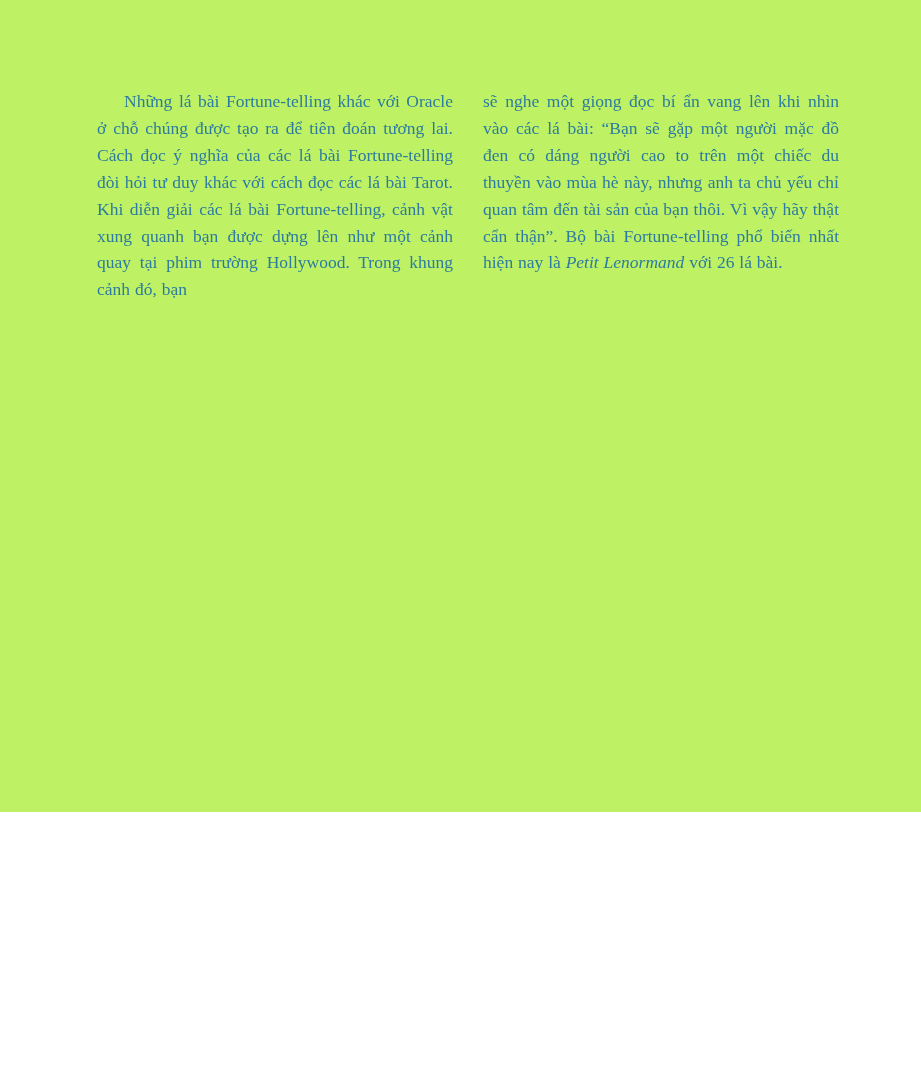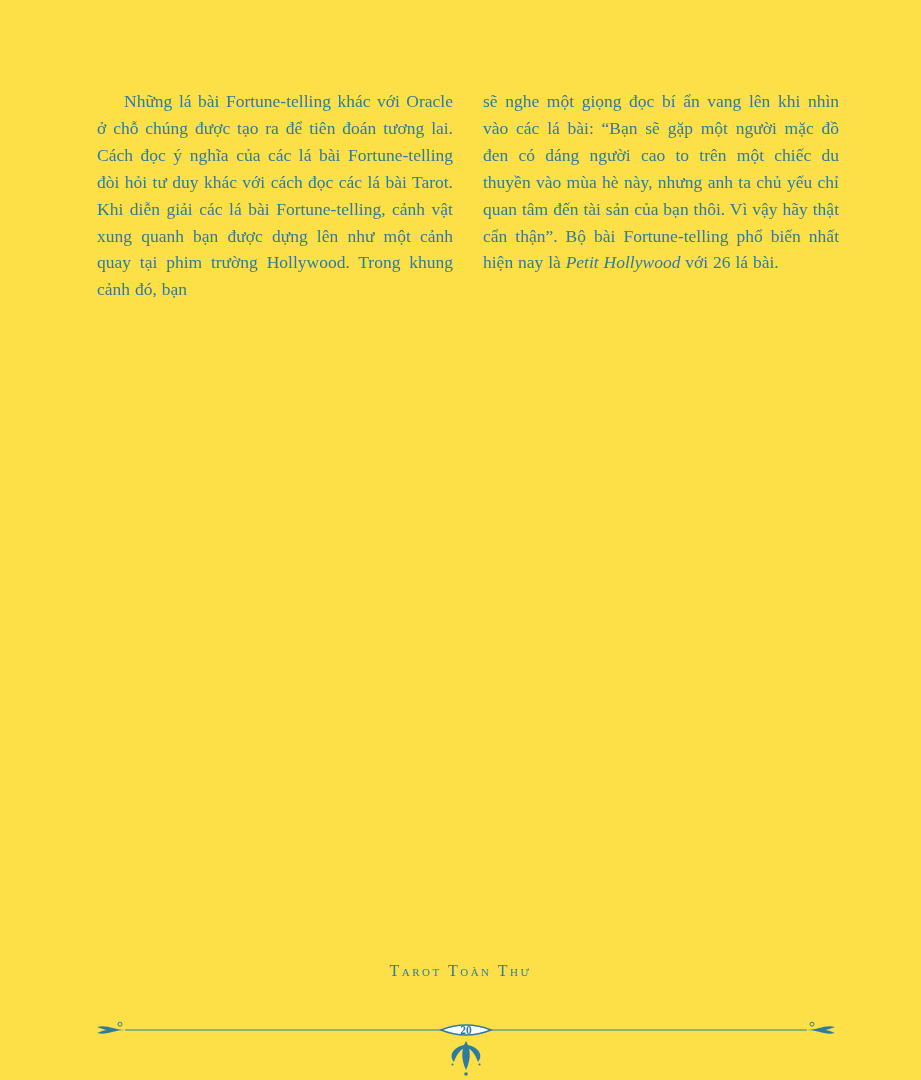--- a/index.html
+++ b/index.html
@@ -1,22 +1,22 @@
 <!DOCTYPE html>
 <html><head>
 <meta charset="utf-8">
 <style>
   :root{
     --ink:#2d7c9f;
   }
   html,body{margin:0;padding:0;background:#ffffff;}
   .page{
     position:relative;
-    width:921px;height:1080px;
-    background:#fde047;
+    width:921px;height:812px;
+    background:#bef264;
     font-family:"Liberation Serif", serif;
     overflow:hidden;
     text-decoration:underline;
   }
   .columns{
     position:absolute;
     left:97px;top:88px;width:742px;
     display:flex;gap:30px;
   }
   .col{width:356px;}
@@ -55,21 +55,21 @@
 </head>
 <body>
 
 <div class="page">
 
   <div class="columns">
     <div class="col">
       <p class="para indent">Những lá bài Fortune-telling khác với Oracle ở chỗ chúng được tạo ra để tiên đoán tương lai. Cách đọc ý nghĩa của các lá bài Fortune-telling đòi hỏi tư duy khác với cách đọc các lá bài Tarot. Khi diễn giải các lá bài Fortune-telling, cảnh vật xung quanh bạn được dựng lên như một cảnh quay tại phim trường Hollywood. Trong khung cảnh đó, bạn</p>
     </div>
     <div class="col">
-      <p class="para"><span>sẽ nghe một giọng đọc bí ẩn vang lên khi nhìn vào các lá bài: “Bạn sẽ gặp một người mặc đồ đen có dáng người cao to trên một chiếc du thuyền vào mùa hè này, nhưng anh ta chủ yếu chỉ quan tâm đến tài sản của bạn thôi. Vì vậy hãy thật cẩn thận”. Bộ bài Fortune-telling phổ biến nhất hiện nay là </span><em>Petit Hollywood</em><span> với 26 lá bài.</span></p>
+      <p class="para"><span>sẽ nghe một giọng đọc bí ẩn vang lên khi nhìn vào các lá bài: “Bạn sẽ gặp một người mặc đồ đen có dáng người cao to trên một chiếc du thuyền vào mùa hè này, nhưng anh ta chủ yếu chỉ quan tâm đến tài sản của bạn thôi. Vì vậy hãy thật cẩn thận”. Bộ bài Fortune-telling phổ biến nhất hiện nay là </span><em>Petit Lenormand</em><span> với 26 lá bài.</span></p>
     </div>
   </div>
 
   <div class="running-title">Tarot Toàn Thư</div>
 
   <div class="divider">
     <svg width="742" height="70" viewBox="0 0 742 70">
 
       <path d="M30,10 H346" stroke="#2d7c9f" stroke-width="1.2" fill="none"></path>
       <path d="M396,10 H712" stroke="#2d7c9f" stroke-width="1.2" fill="none"></path>

